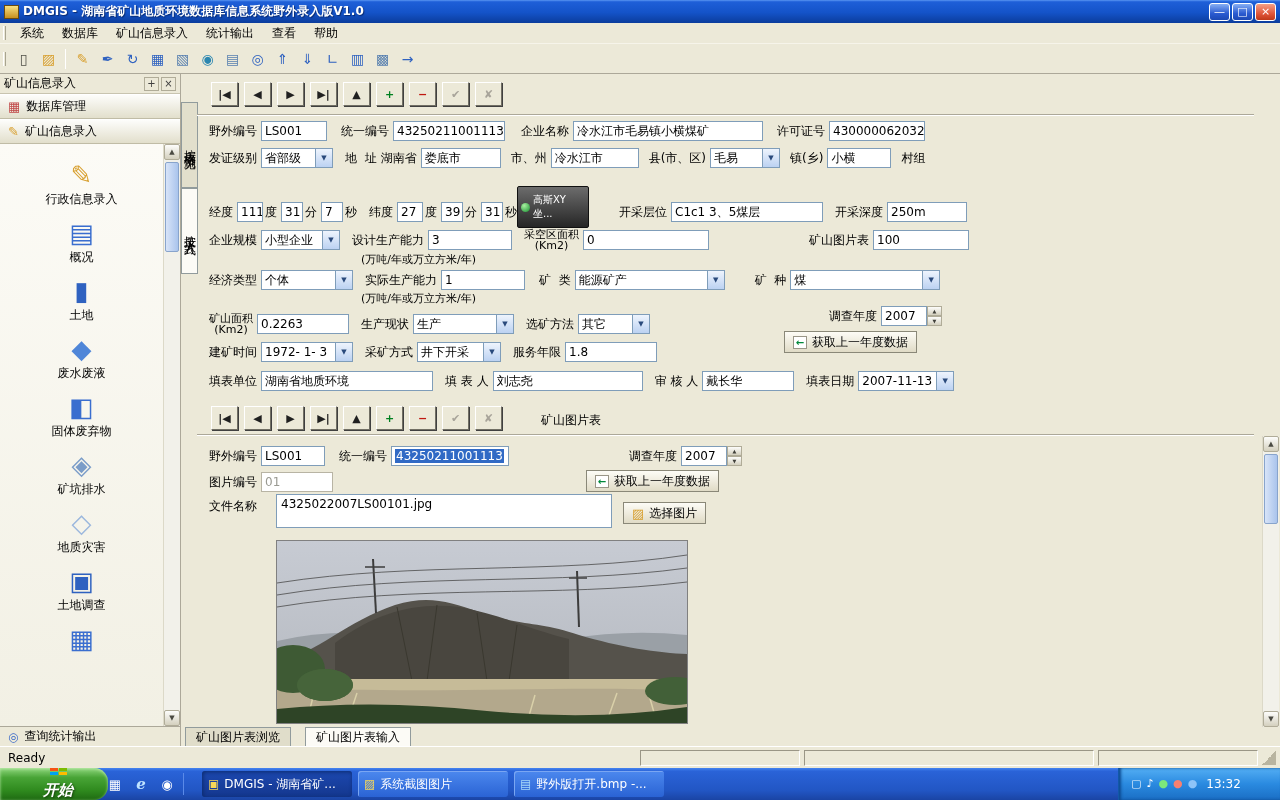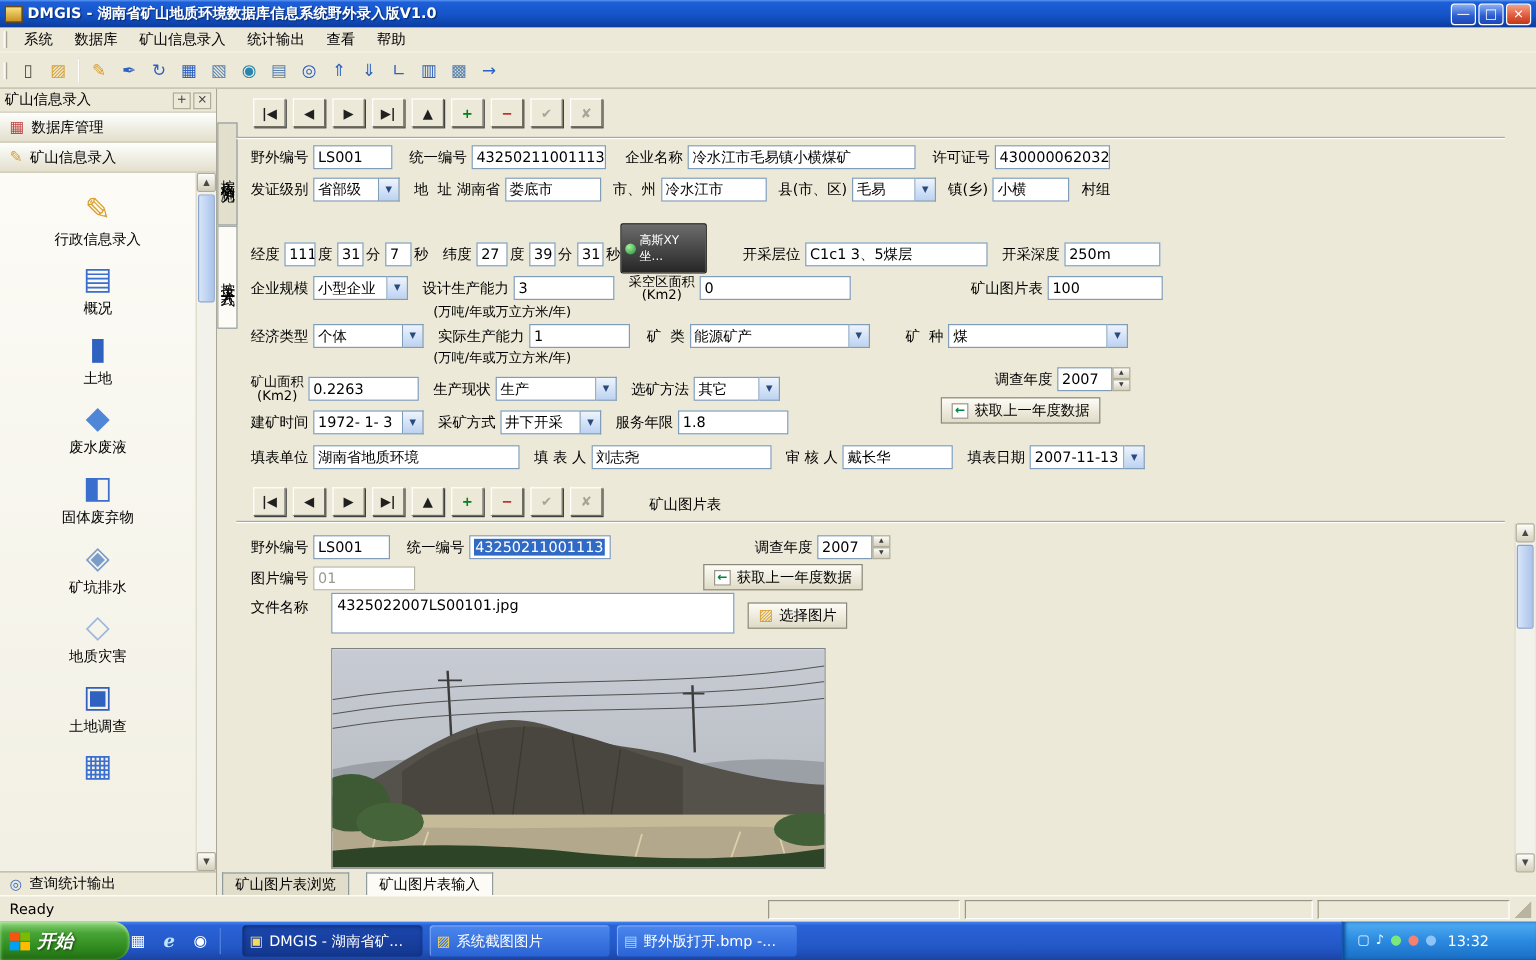--- a/index.html
+++ b/index.html
@@ -90,21 +90,21 @@
   .spanel { height:16px; border:1px solid; border-color:#9a9686 #fff #fff #9a9686; margin-left:4px; }
   .sgrip { width:14px; height:14px; margin-left:4px;
     background:linear-gradient(135deg,transparent 50%,#b8b4a0 50%); }
 
   
   .taskbar { position:absolute; left:0; top:768px; right:0; height:32px;
     background:linear-gradient(180deg,#4584f0 0%,#2a63d8 10%,#2256c4 70%,#1a44a4 100%); }
   .startbtn { position:absolute; left:0; top:0; height:32px; width:108px; border-radius:0 14px 14px 0;
     background:linear-gradient(180deg,#8ed67c 0%,#48a436 30%,#2f8a1e 70%,#1f6a12 100%);
     color:#fff; font-weight:bold; font-style:italic; font-size:15px; display:flex; align-items:center; gap:6px; padding-left:8px;
-    text-shadow:1px 1px 2px #17430c; box-shadow:inset 0 1px 3px #b8e8a8; }
+    text-shadow:1px 1px 2px #17430c; box-shadow:inset 0 1px 3px #b8e8a8;flex-direction:column; }
   .winflag { width:17px; height:15px; display:grid; grid-template-columns:1fr 1fr; grid-template-rows:1fr 1fr; gap:1px; }
   .winflag i { display:block; }
   .winflag i:nth-child(1){background:#f65314}.winflag i:nth-child(2){background:#7cbb00}
   .winflag i:nth-child(3){background:#00a1f1}.winflag i:nth-child(4){background:#ffbb00}
   .quick { position:absolute; left:102px; top:0; height:32px; display:flex; align-items:center; }
   .qlicon { width:20px; height:20px; margin:0 3px; display:flex; align-items:center; justify-content:center; color:#fff; font-size:13px; }
   .qlicon.ie { font-family:"DejaVu Serif",serif; font-style:italic; font-weight:bold; color:#bfe3ff; font-size:15px; }
   .qsep { width:1px; height:22px; background:#1a44a4; border-right:1px solid #5a8ae8; margin:0 3px; }
   .taskbtn { position:absolute; top:3px; height:26px; width:150px; border-radius:3px; color:#fff; font-size:12px;
     background:linear-gradient(#4c88ee,#2a63d4); box-shadow:inset 1px 1px 0 #7aa6f2;
@@ -423,21 +423,21 @@
     <div class="row" style="top:372px; left:448px;">
       <span class="lbl">调查年度</span>
       <div class="inp" style="width:46px">2007</div>
       <div class="spinbtns">
         <div>▲</div>
         <div>▼</div>
       </div>
     </div>
     <div class="row" style="top:398px;">
       <span class="lbl">图片编号</span>
-      <div class="inp dis" style="width:85px">01</div>
+      <div class="inp dis" style="width:72px">01</div>
     </div>
     <div class="pushbtn" style="top:396px; left:405px;">
       <span class="fetcharrow">←</span>
       <span>获取上一年度数据</span>
     </div>
     <div class="note" style="top:424px; left:28px; font-size:12px;">文件名称</div>
     <div class="filebox">4325022007LS00101.jpg</div>
     <div class="pushbtn" style="top:428px; left:442px;">
       <span class="folderic">▨</span>
       <span>选择图片</span>

